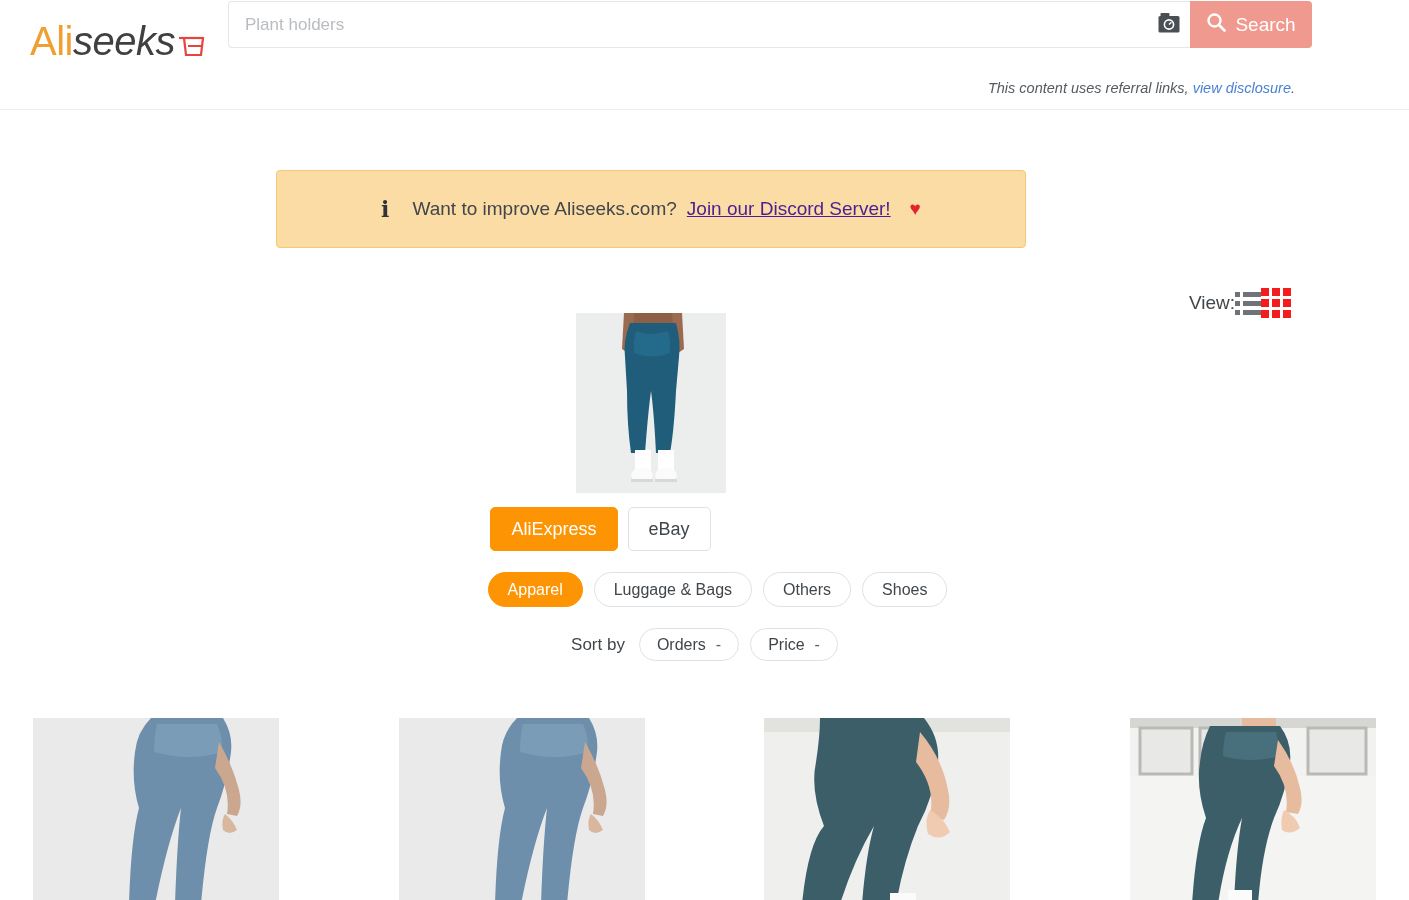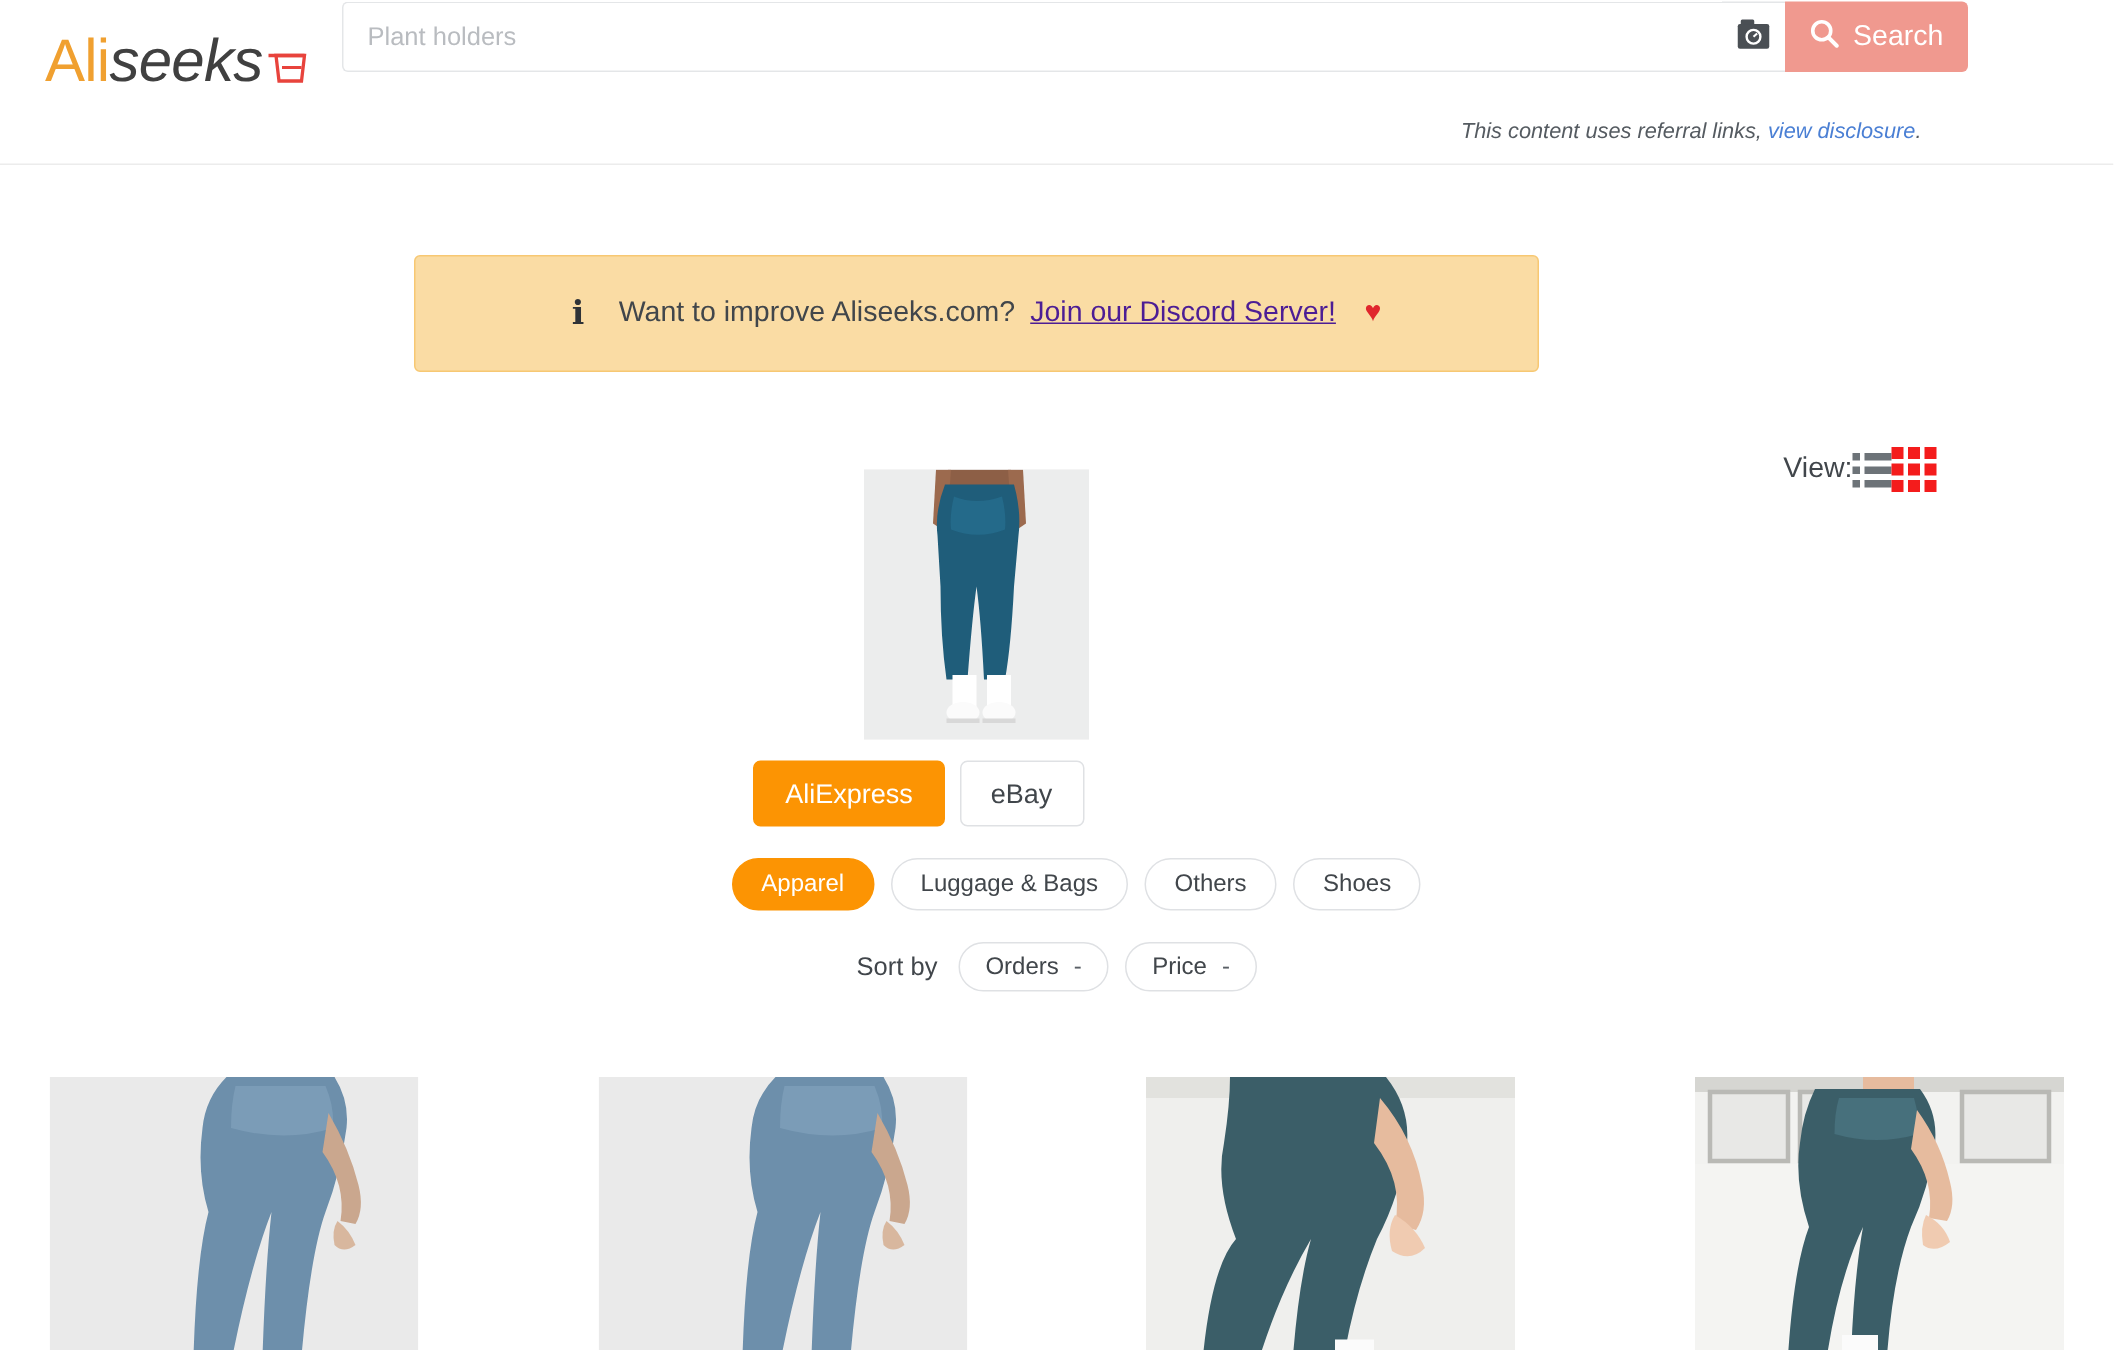--- a/index.html
+++ b/index.html
@@ -82,21 +82,21 @@
     font-family: "Liberation Sans", sans-serif;
     display: flex;
     align-items: center;
     justify-content: center;
     gap: 9px;
     cursor: pointer;
   }
 
   .disclosure {
     position: absolute;
-    right: 128px; top: 80px;
+    right: 114px; top: 80px;
     font-size: 14.5px;
     font-style: italic;
     color: #555b61;
     white-space: nowrap;
   }
   .disclosure a { color: #4a7fd4; text-decoration: none; font-style: italic; }
 
   
   .main { position: relative; width: 1409px; }
 
@@ -128,21 +128,21 @@
     margin-right: 13px;
   }
   .banner a {
     color: #4c1d95;
     text-decoration: underline;
   }
   .heart { color: #e0262c; font-size: 19px; margin-left: 9px; }
 
   .viewrow {
     position: absolute;
-    right: 118px; top: 188px;
+    right: 118px; top: 178px;
     display: flex;
     align-items: center;
   }
   .viewlabel { font-size: 19px; color: #41464b; }
   .icon-list { display: flex; flex-direction: column; gap: 4px; width: 26px; cursor: pointer; }
   .icon-list .ln { display: flex; align-items: center; gap: 3px; }
   .icon-list .dot { width: 5px; height: 5px; background: #6d7378; }
   .icon-list .bar { flex: 1; height: 5px; background: #6d7378; }
   .icon-grid {
     display: grid;
@@ -156,21 +156,21 @@
   .queryimg {
     position: absolute;
     left: 576px; top: 203px;
     width: 150px; height: 180px;
     background: #ececec;
     overflow: hidden;
   }
 
   .markets {
     position: absolute;
-    left: 16px; top: 397px;
+    left: 4px; top: 397px;
     width: 1193px;
     display: flex;
     justify-content: center;
     gap: 10px;
   }
   .mkt {
     height: 44px;
     padding: 0 20px;
     border-radius: 5px;
     font-size: 18px;

